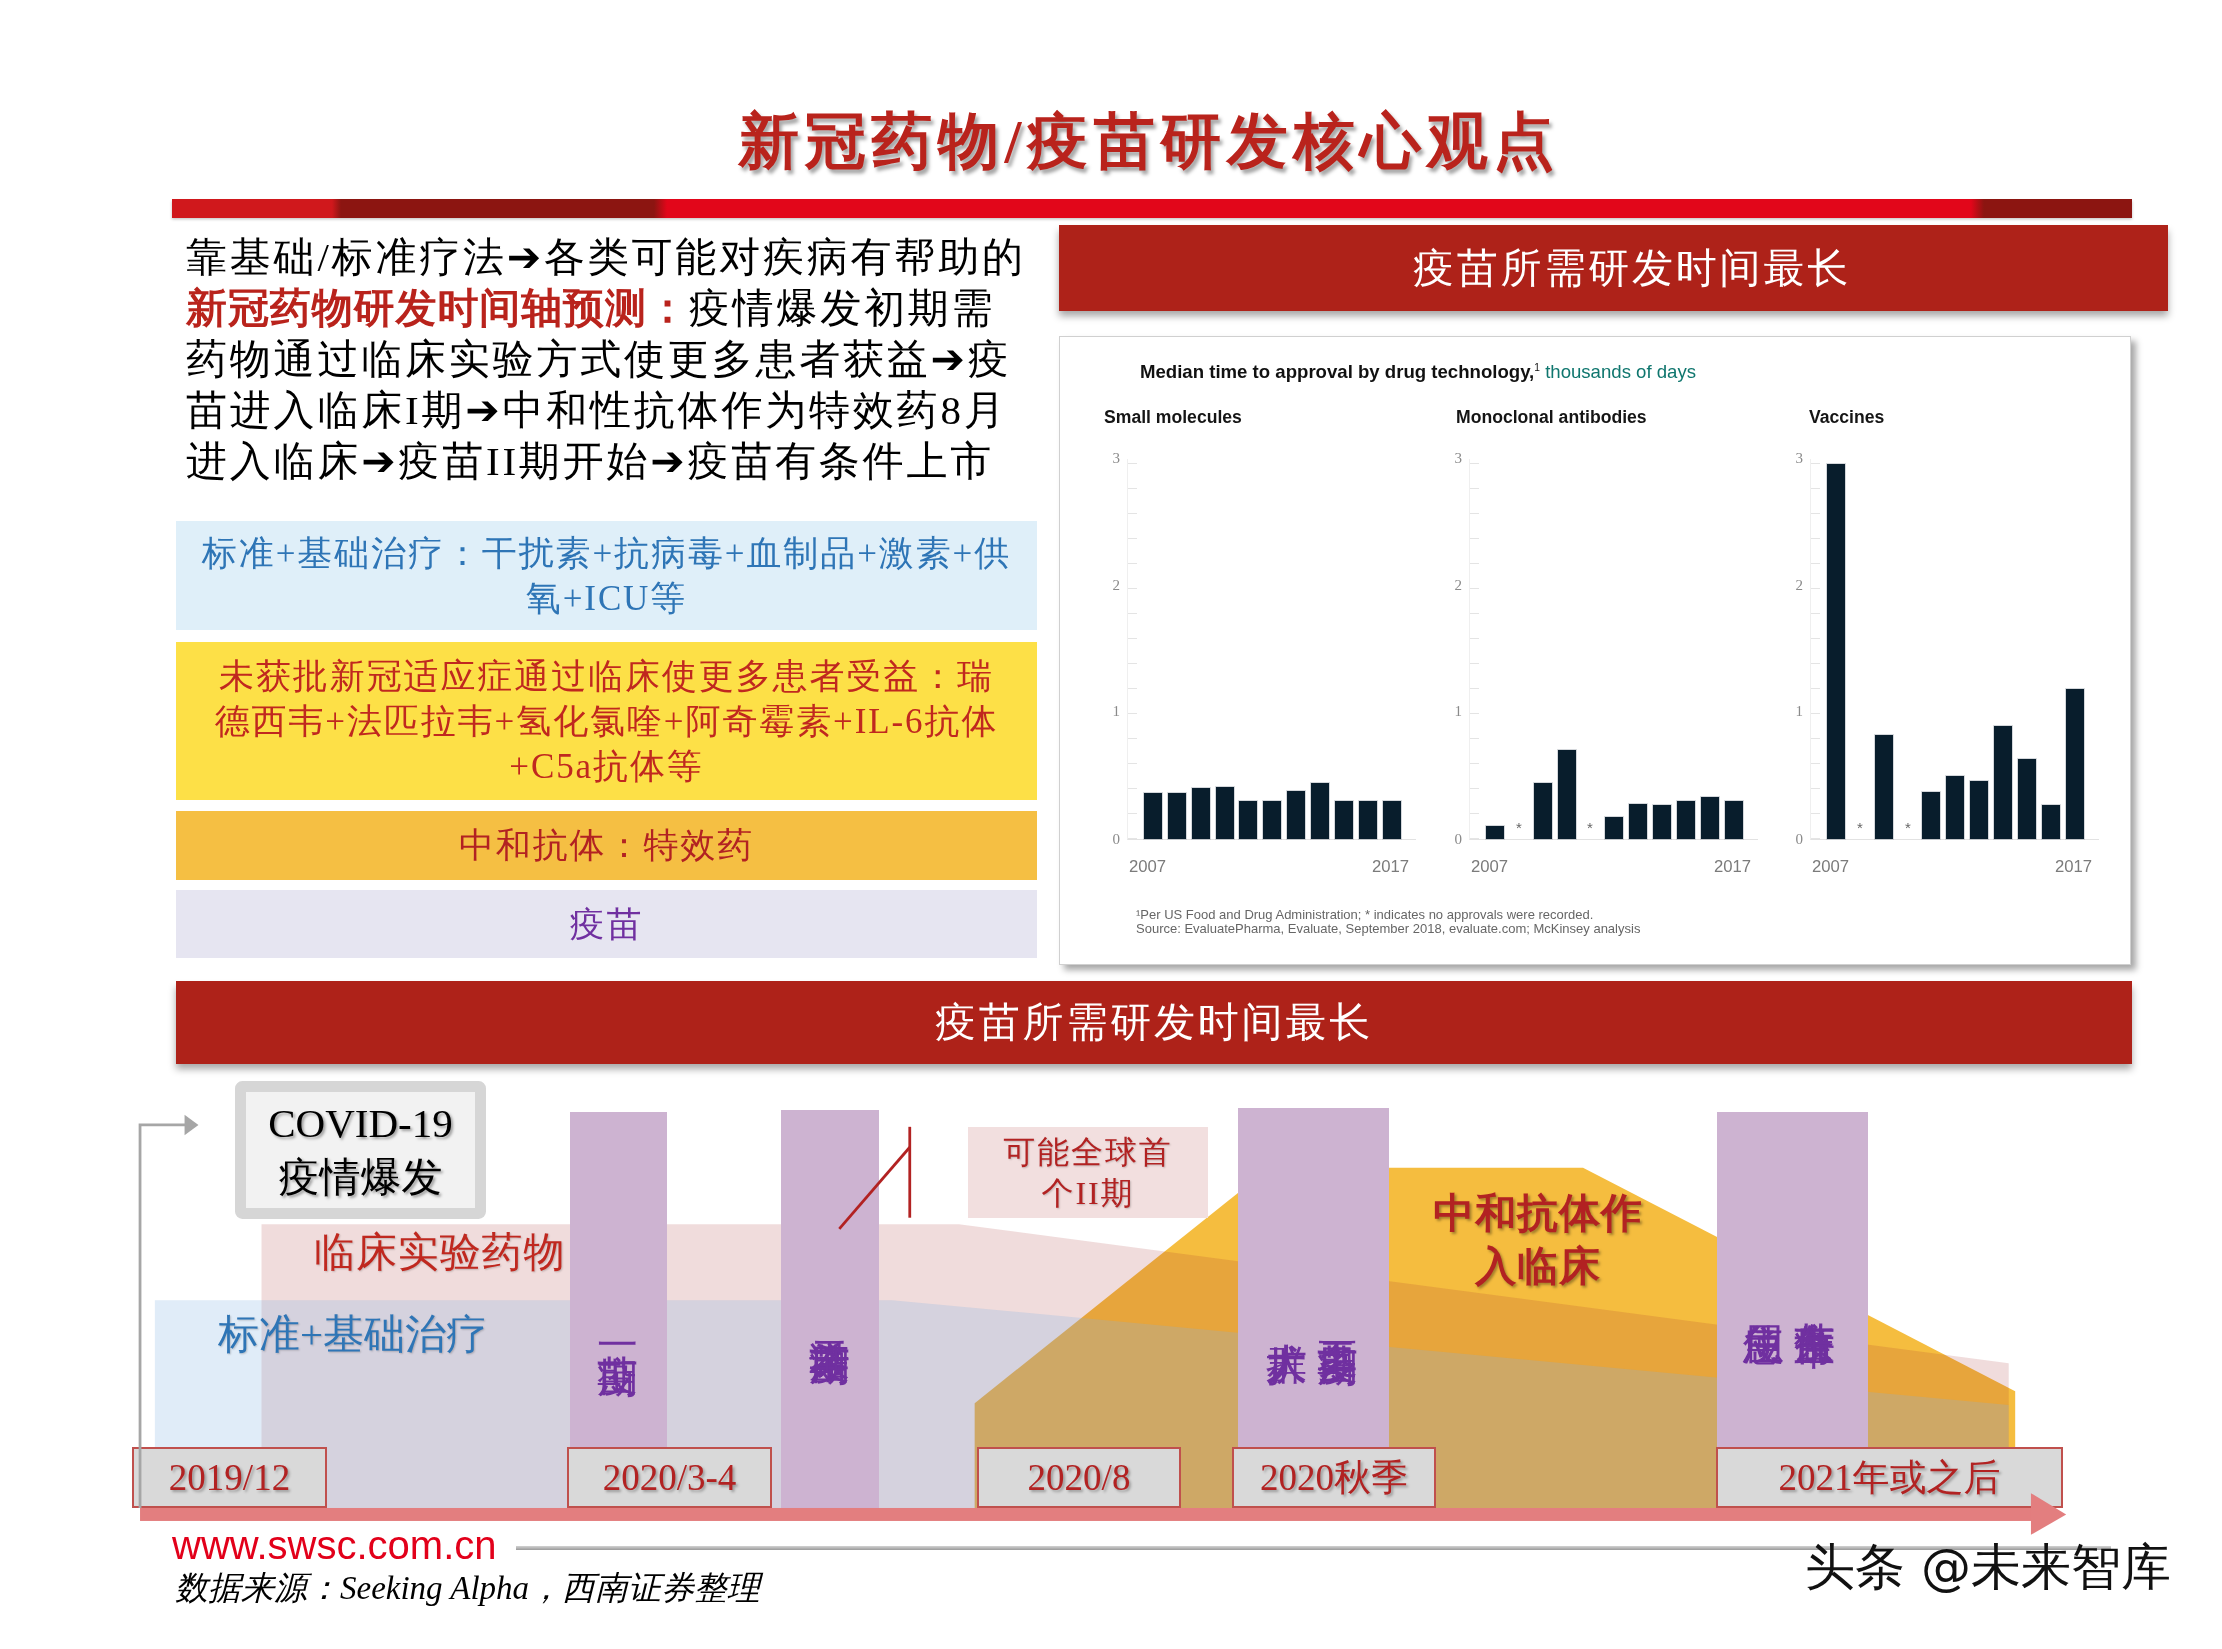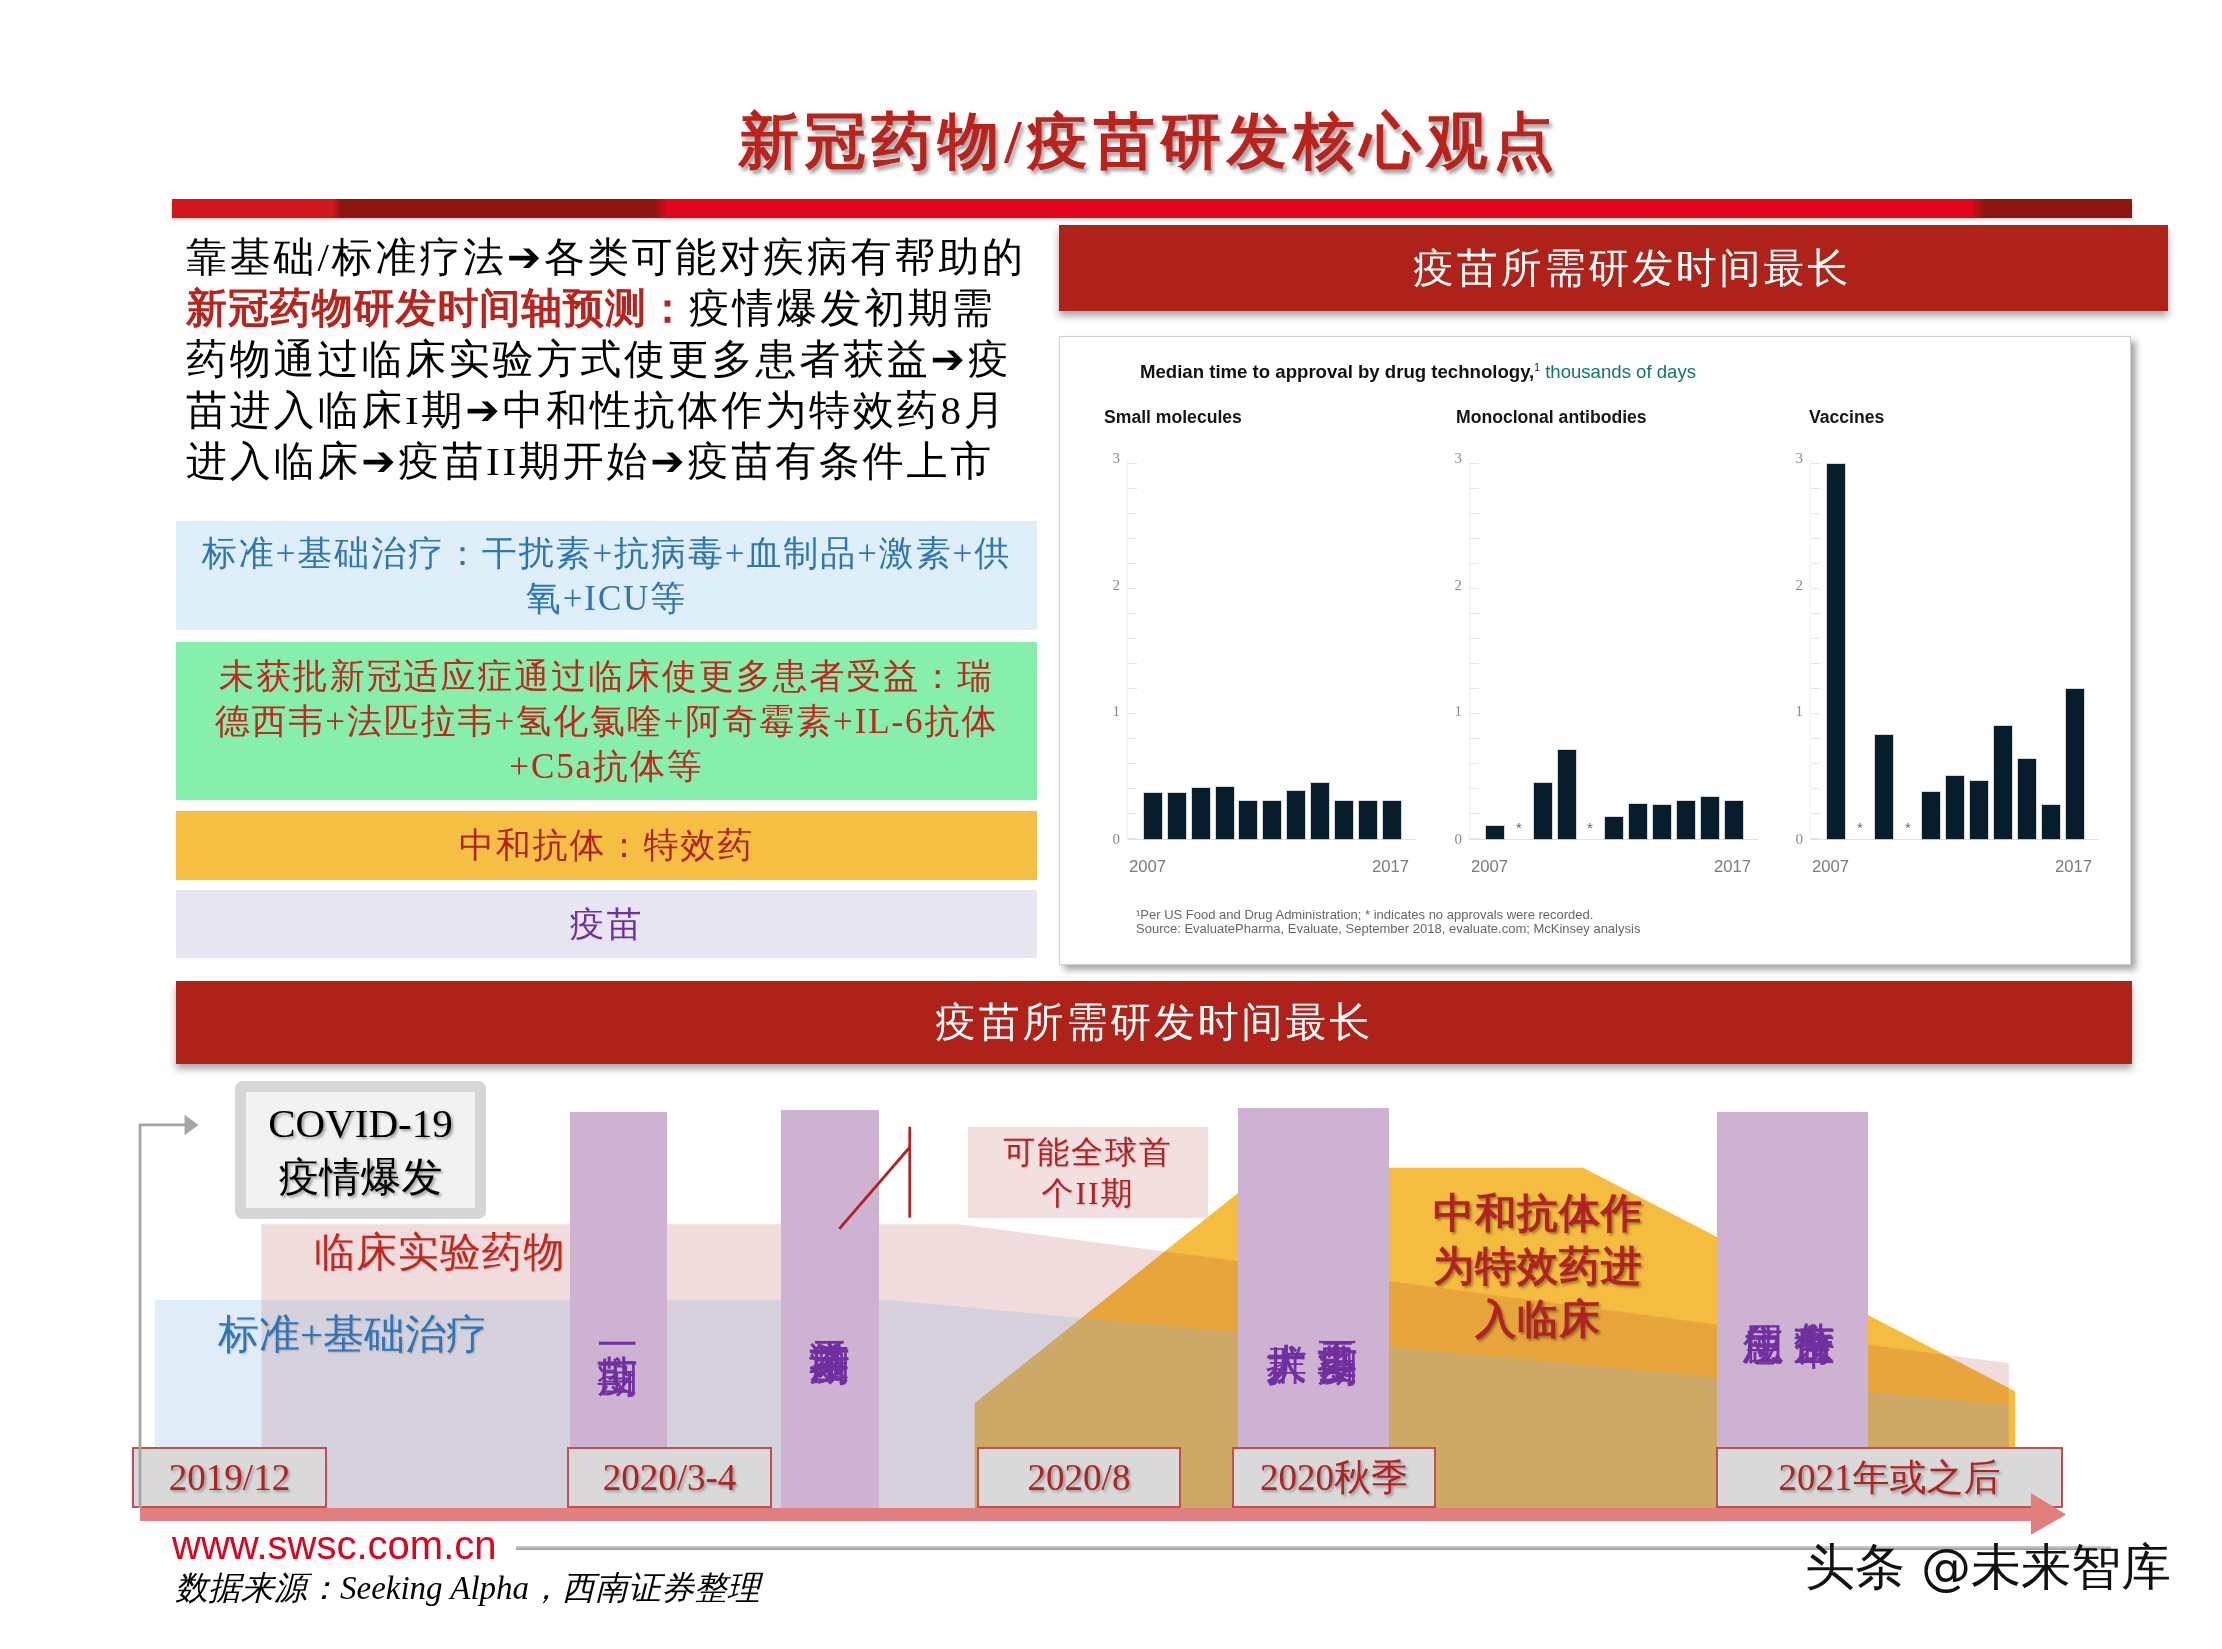--- a/index.html
+++ b/index.html
@@ -27,21 +27,21 @@
     color:#000; white-space:nowrap;
   }
   .summary .hl { color:#B9231C; font-weight:bold; letter-spacing:0.9px; }
 
   
   .cat {
     left:138px; width:861px; display:flex; flex-direction:column; align-items:center; justify-content:center;
     font-size:35px; line-height:45px; letter-spacing:1.9px; white-space:nowrap;
   }
   .cat-standard { top:521px; height:109px; background:#DFEFF9; color:#2E75B6; }
-  .cat-clinical { top:642px; height:158px; background:#86efac; color:#C0281F; }
+  .cat-clinical { top:642px; height:158px; background:#fde047; color:#C0281F; }
   .cat-antibody { top:811px; height:69px;  background:#F5BF43; color:#B22222; }
   .cat-vaccine  { top:890px; height:68px;  background:#E6E5F1; color:#7030A0; }
 
   
   .red-header {
     background:#AE2219; color:#fff; font-size:41px; letter-spacing:2.8px;
     display:flex; align-items:center; justify-content:center;
     box-shadow:0 5.6px 7.4px rgba(0,0,0,0.35);
   }
   .panel-header { left:1021px; top:225px; width:1072px; height:86px;padding-left:37px; }
@@ -237,21 +237,20 @@
 <svg width="2222" height="1649" viewBox="0 0 2396 1778" style="z-index:1">
   <polygon points="1051,1626 1051,1513 1369,1259 1707,1259 2173,1500 2173,1626" fill="#F5BD3F"></polygon>
   <polygon points="282,1320 1034,1320 2166,1470 2166,1626 282,1626" fill="rgba(167,49,49,0.17)"></polygon>
   <polygon points="167,1402 962,1402 2166,1515 2166,1626 167,1626" fill="rgba(130,178,228,0.25)"></polygon>
 </svg>
 
 <div class="abs lbl-clinical">临床实验药物</div>
 <div class="abs lbl-standard">标准+基础治疗</div>
 <div class="abs lbl-antibody">
   <div>中和抗体作</div>
-  <div>为特效药进</div>
   <div>入临床</div>
 </div>
 
 <div class="abs outbreak">
   <div>COVID-19</div>
   <div>疫情爆发</div>
 </div>
 
 <div class="phase ph1"></div>
 <div class="phase ph2"></div>

